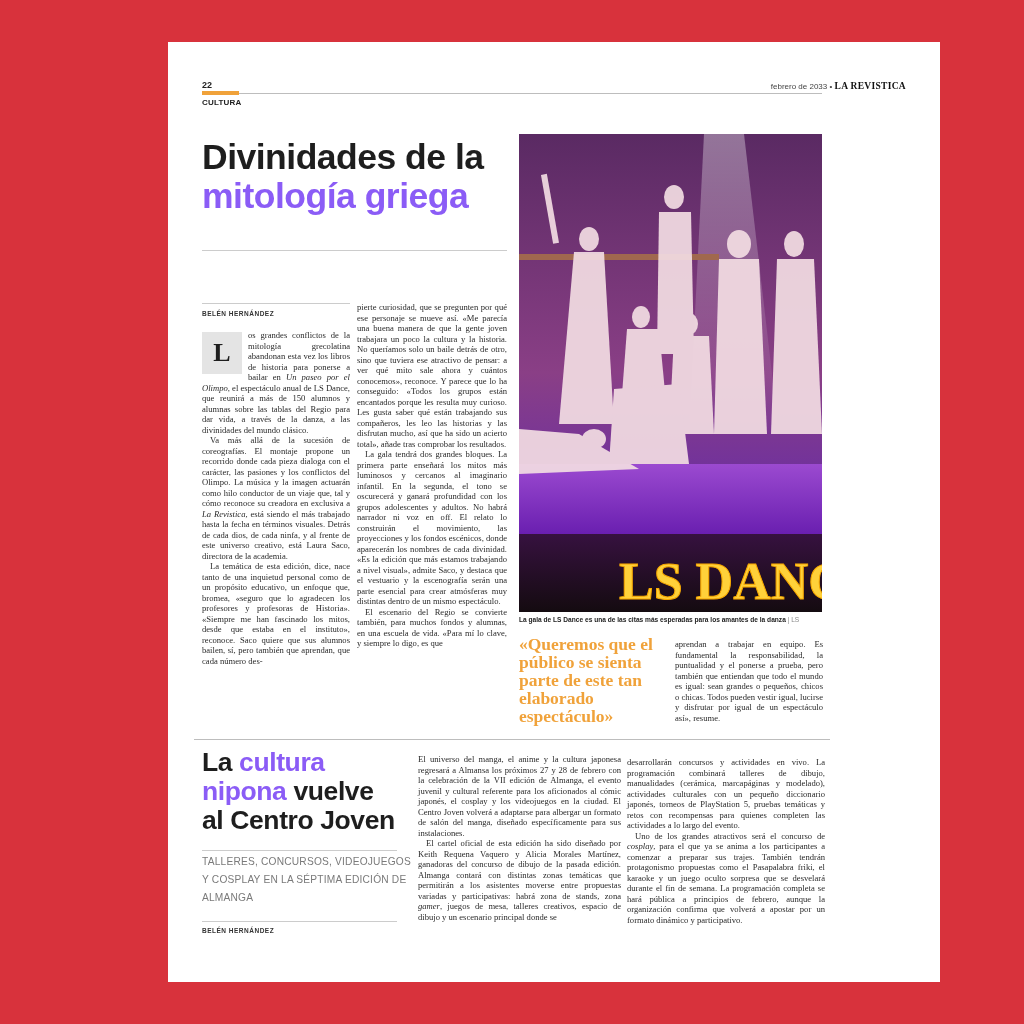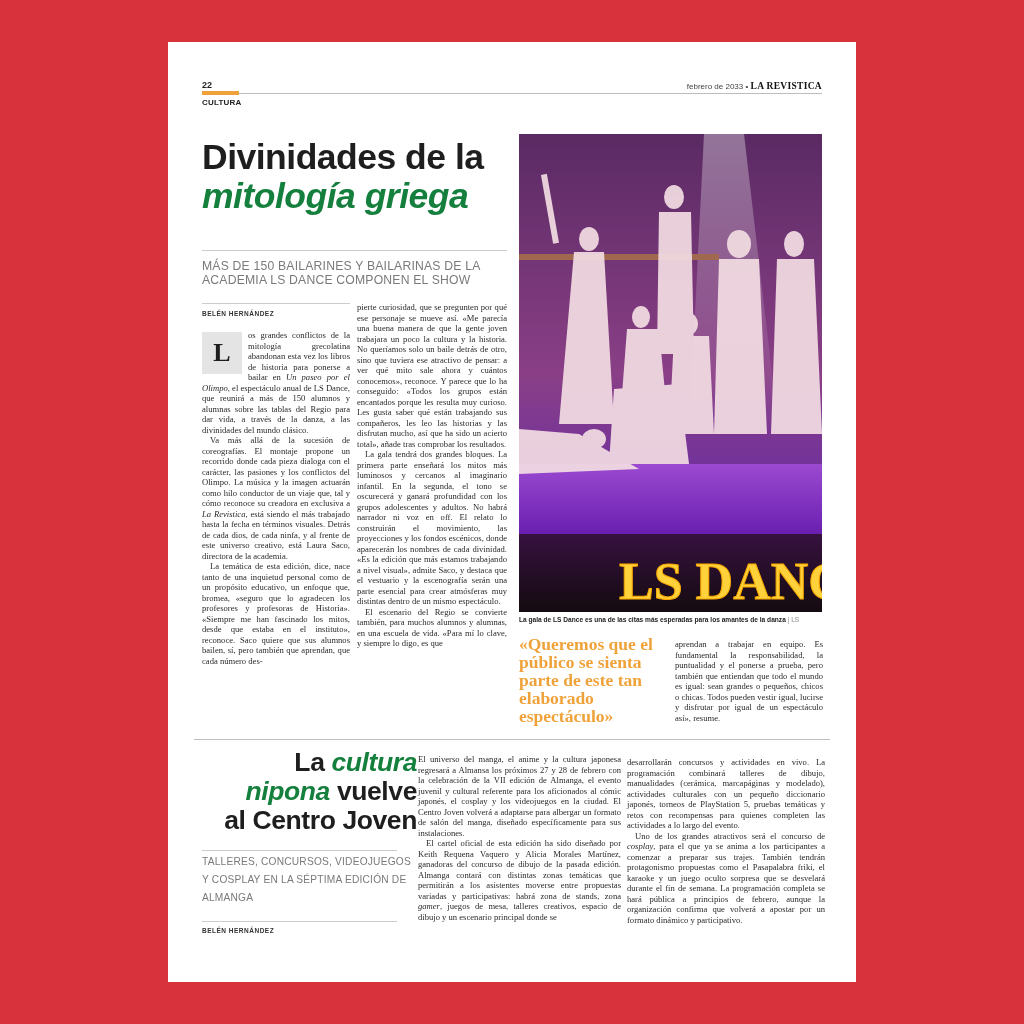--- a/index.html
+++ b/index.html
@@ -1,22 +1,22 @@
 <!DOCTYPE html>
 <html><head>
 <meta charset="utf-8">
 <style>
   * { box-sizing: border-box; margin: 0; padding: 0; }
   html, body { width: 1024px; height: 1024px; overflow: hidden; }
   body { background: #d8323c; position: relative; font-family: "DejaVu Serif", serif; }
-  .page { position: absolute; left: 168px; top: 42px; width: 688px; height: 940px; background: #ffffff; }
+  .page { position: absolute; left: 168px; top: 42px; width: 772px; height: 940px; background: #ffffff; }
   .abs { position: absolute; }
   .sans { font-family: "Liberation Sans", sans-serif; }
   .serif { font-family: "Liberation Serif", serif; }
-  .orange { color: #15803d; font-style: italic; }
+  .orange { color: #8b5cf6; }
 
   
   .pgnum { left: 34px; top: 38px; font-size: 9px; font-weight: bold; color: #222; }
   .pgbar { left: 34px; top: 49px; width: 37px; height: 4px; background: #f0a23a; }
   .hrule { left: 34px; top: 51px; width: 620px; height: 1px; background: #bdbdbd; }
   .section { left: 34px; top: 56px; font-size: 8px; font-weight: bold; color: #222; letter-spacing: 0.2px; }
   .dateline { right: 34px; top: 39px; font-size: 8px; color: #444; }
   .dateline b { font-family: "Liberation Serif", serif; font-size: 9.5px; color: #111; letter-spacing: 0.3px; }
 
   
@@ -36,21 +36,21 @@
 
   .photo { left: 351px; top: 92px; width: 303px; height: 478px; overflow: hidden; background: #3d1c4a; }
   .caption { left: 351px; top: 574px; width: 310px; font-size: 6.6px; color: #222; font-weight: bold; white-space: nowrap; }
   .caption span.cred { font-weight: normal; color: #888; }
   .pullquote { left: 351px; top: 593px; width: 150px; font-size: 17.5px; line-height: 18px; font-weight: bold; color: #f0a23a; }
 
   
   .hrule2 { left: 26px; top: 697px; width: 636px; height: 1px; background: #bdbdbd; }
 
   
-  .headline2 { left: 34px; top: 706px; width: 215px; font-size: 26.5px; line-height: 29px; font-weight: bold; color: #1e1e1e; letter-spacing: -0.4px; text-align: right; }
+  .headline2 { left: 34px; top: 706px; width: 215px; font-size: 26.5px; line-height: 29px; font-weight: bold; color: #1e1e1e; letter-spacing: -0.4px; }
   .deck2 { left: 34px; top: 811px; width: 210px; font-size: 10.2px; line-height: 18px; color: #7a7a7a; letter-spacing: 0.2px; }
   .rule4 { left: 34px; top: 879px; width: 195px; height: 1px; background: #cccccc; }
   .byline2 { left: 34px; top: 885px; font-size: 6.5px; font-weight: bold; color: #333; letter-spacing: 0.5px; }
   .col4 { left: 250px; top: 712px; width: 203px; }
   .col5 { left: 459px; top: 715px; width: 198px; }
 </style>
 </head>
 <body>
 
 <div class="page">
@@ -63,34 +63,33 @@
     <span>febrero de 2033</span>
     <span>•</span>
     <b>LA REVISTICA</b>
   </div>
 
   <h1 class="abs headline sans">
     <span>Divinidades de la</span><br>
     <span class="orange">mitología griega</span><br>
   </h1>
   <div class="abs rule1"></div>
-  <div class="abs deck sans">MÁS DE 150 BAILARINES Y BAILARINAS DE LA ACADEMIA LS DANCE COMPONEN EL SHOW</div>
   <div class="abs rule2"></div>
   <div class="abs byline sans">BELÉN HERNÁNDEZ</div>
 
   <div class="abs col col1 serif">
     <p class="noind"><span class="dropcap">L</span><span>os grandes conflictos de la mitología grecolatina abandonan esta vez los libros de historia para ponerse a bailar en </span><i>Un paseo por el Olimpo</i><span>, el espectáculo anual de LS Dance, que reunirá a más de 150 alumnos y alumnas sobre las tablas del Regio para dar vida, a través de la danza, a las divinidades del mundo clásico.</span></p>
     <p><span>Va más allá de la sucesión de coreografías. El montaje propone un recorrido donde cada pieza dialoga con el carácter, las pasiones y los conflictos del Olimpo. La música y la imagen actuarán como hilo conductor de un viaje que, tal y cómo reconoce su creadora en exclusiva a </span><i>La Revistica</i><span>, está siendo el más trabajado hasta la fecha en términos visuales. Detrás de cada dios, de cada ninfa, y al frente de este universo creativo, está Laura Saco, directora de la academia.</span></p>
     <p>La temática de esta edición, dice, nace tanto de una inquietud personal como de un propósito educativo, un enfoque que, bromea, «seguro que lo agradecen los profesores y profesoras de Historia». «Siempre me han fascinado los mitos, desde que estaba en el instituto», reconoce. Saco quiere que sus alumnos bailen, sí, pero también que aprendan, que cada número des-</p>
   </div>
 
   <div class="abs col col2 serif">
     <p class="noind">pierte curiosidad, que se pregunten por qué ese personaje se mueve así. «Me parecía una buena manera de que la gente joven trabajara un poco la cultura y la historia. No queríamos solo un baile detrás de otro, sino que tuviera ese atractivo de pensar: a ver qué mito sale ahora y cuántos conocemos», reconoce. Y parece que lo ha conseguido: «Todos los grupos están encantados porque les resulta muy curioso. Les gusta saber qué están trabajando sus compañeros, les leo las historias y las disfrutan mucho, así que ha sido un acierto total», añade tras comprobar los resultados.</p>
     <p>La gala tendrá dos grandes bloques. La primera parte enseñará los mitos más luminosos y cercanos al imaginario infantil. En la segunda, el tono se oscurecerá y ganará profundidad con los grupos adolescentes y adultos. No habrá narrador ni voz en off. El relato lo construirán el movimiento, las proyecciones y los fondos escénicos, donde aparecerán los nombres de cada divinidad. «Es la edición que más estamos trabajando a nivel visual», admite Saco, y destaca que el vestuario y la escenografía serán una parte esencial para crear atmósferas muy distintas dentro de un mismo espectáculo.</p>
-    <p>El escenario del Regio se convierte también, para muchos alumnos y alumnas, en una escuela de vida. «Para mí lo clave, y siempre lo digo, es que</p>
+    <p>El escenario del Regio se convierte también, para muchos fondos y alumnas, en una escuela de vida. «Para mí lo clave, y siempre lo digo, es que</p>
   </div>
 
   <div class="abs photo">
     <svg width="303" height="478" viewBox="0 0 303 478">
       <defs>
         <linearGradient id="bg" x1="0" y1="0" x2="0" y2="1">
           <stop offset="0" stop-color="#5a2a63"></stop>
           <stop offset="0.5" stop-color="#8a3f86"></stop>
           <stop offset="0.75" stop-color="#6c2fa0"></stop>
           <stop offset="0.82" stop-color="#3a1244"></stop>

